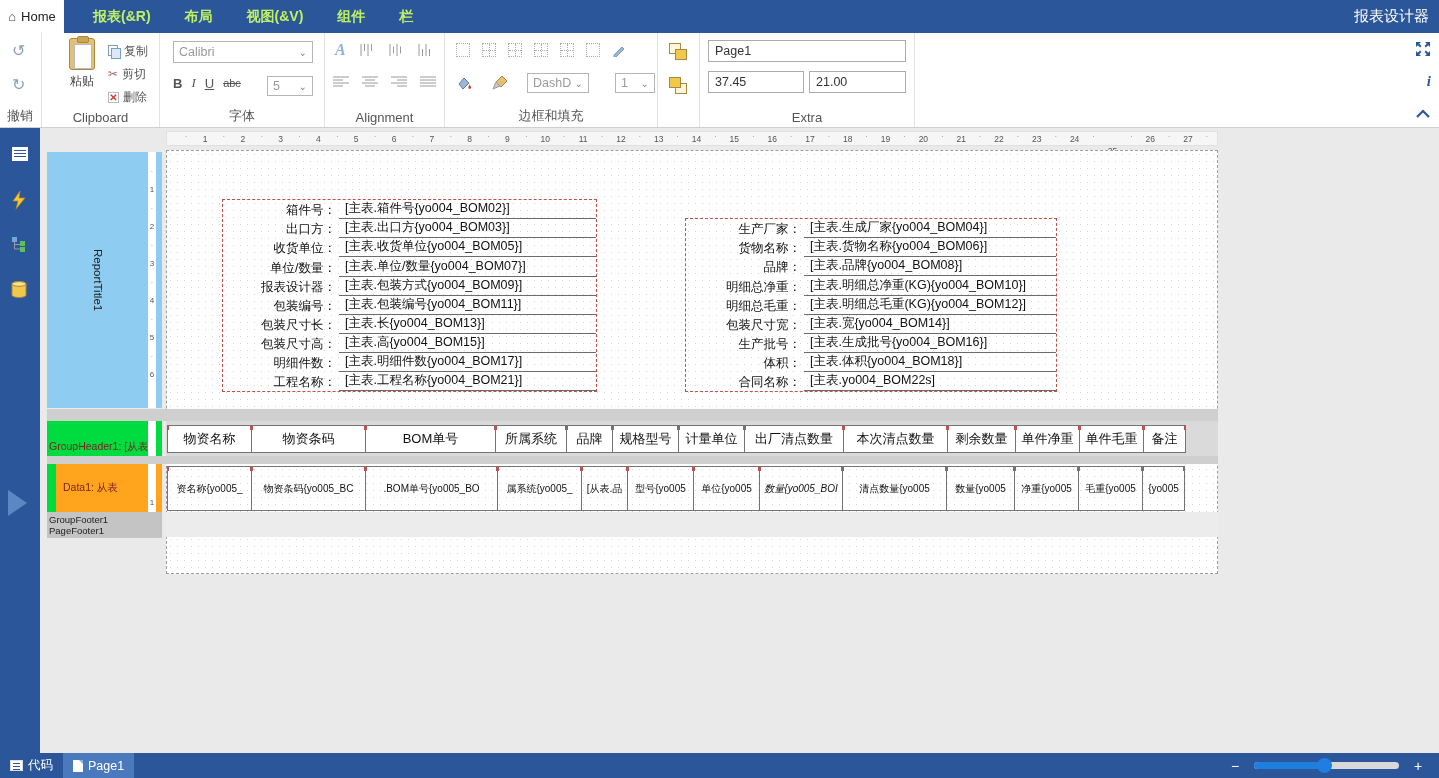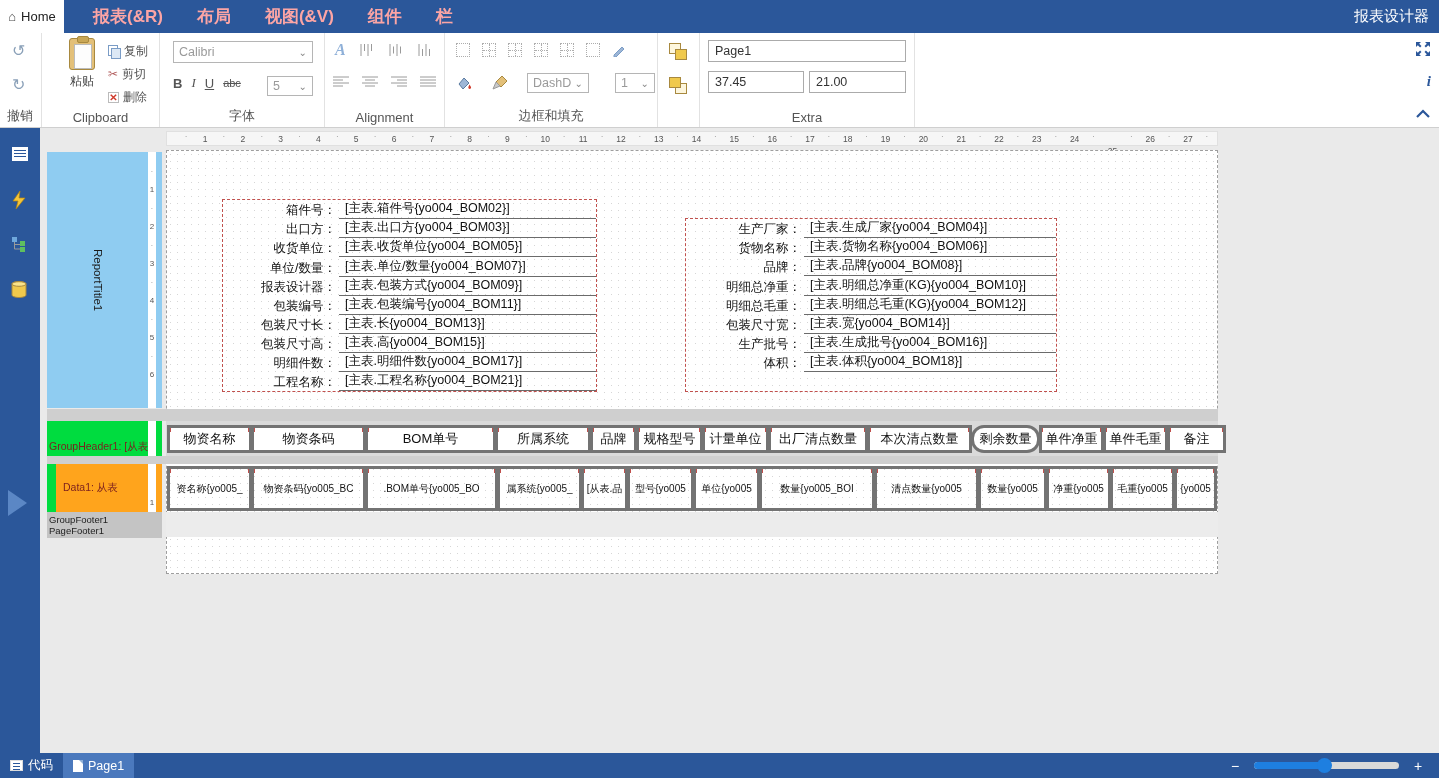--- a/index.html
+++ b/index.html
@@ -4,21 +4,21 @@
 <style>
   * { margin:0; padding:0; box-sizing:border-box; }
   html,body { width:1439px; height:778px; overflow:hidden; font-family:"Liberation Sans",sans-serif; }
   .app { position:relative; width:1439px; height:778px; background:#fff; }
 
   
   .menubar { position:absolute; left:0; top:0; width:1439px; height:33px; background:#2b579a; display:flex; align-items:stretch; }
   .home-tab { width:64px; background:#fff; color:#222; font-size:13px; display:flex; align-items:center; justify-content:center; gap:5px; }
   .home-tab .glyph { font-size:13px; color:#444; }
   .menu-items { display:flex; align-items:stretch; margin-left:12px; }
-  .menu-item { color:#fca5a5; font-size:17px; font-weight:bold; display:flex; align-items:center; padding:16px 17px; cursor:default; }
+  .menu-item { color:#bef264; font-size:14px; font-weight:bold; display:flex; align-items:center; padding:16px 17px; cursor:default; }
   .app-title { margin-left:auto; color:#fff; font-size:15px; display:flex; align-items:center; padding-right:10px; }
 
   
   .ribbon { position:absolute; left:0; top:33px; width:1439px; height:95px; background:#fff; border-bottom:1px solid #cfcfcf; }
   .rgroup { position:absolute; top:0; height:94px; border-right:1px solid #e2e2e2; }
   .rlabel { position:absolute; bottom:2px; left:0; right:0; text-align:center; font-size:13px; color:#555; }
   .g-undo { left:0; width:42px; }
   .g-undo .rlabel { text-align:left; padding-left:7px; }
   .uicon { position:absolute; left:12px; font-size:16px; color:#8aa0b8; line-height:16px; }
   .g-clip { left:42px; width:118px; }
@@ -115,21 +115,21 @@
   .fg-left { left:55px; top:48px; width:375px; height:193px; }
   .fg-right { left:518px; top:67px; width:372px; height:174px; }
   .frow { display:flex; align-items:flex-end; height:19.15px; font-size:12.5px; color:#111; }
   .frow .lab { width:113px; text-align:right; white-space:nowrap; }
   .fg-right .frow .lab { width:115px; }
   .frow .val { flex:1; margin-left:3px; border-bottom:1px solid #6b6b6b; padding:0 0 1px 6px; white-space:nowrap; overflow:hidden; }
 
   .trow { position:absolute; left:127px; display:flex; }
   .trow-h { top:297px; height:28px; }
   .trow-d { top:338px; height:45px; }
-  .cell { position:relative; border:3px solid #737373; margin-left:-1px; display:flex; align-items:center; justify-content:center; white-space:nowrap; overflow:hidden; }
+  .cell { position:relative; border:1px solid #737373; margin-left:-1px; display:flex; align-items:center; justify-content:center; white-space:nowrap; overflow:hidden; }
   .cell:first-child { margin-left:0; }
   .cell::before,.cell::after { content:""; position:absolute; top:-4px; width:2px; height:8px; background:#c0504d; }
   .cell::before { left:-1px; } .cell::after { right:-1px; }
   .hcell { background:#fff; font-size:13px; color:#111; }
   .dcell { background:transparent; font-size:10px; color:#111; }
 
   
   .statusbar { position:absolute; left:0; top:753px; width:1439px; height:25px; background:#2b579a; display:flex; align-items:center; }
   .sb-tab { display:flex; align-items:center; gap:5px; color:#fff; font-size:12.5px; height:25px; padding:0 10px; }
   .sb-tab.active { background:#4b79bd; }
@@ -494,20 +494,24 @@
               <span class="val">[主表.宽{yo004_BOM14}]</span>
             </div>
             <div class="frow">
               <span class="lab">生产批号：</span>
               <span class="val">[主表.生成批号{yo004_BOM16}]</span>
             </div>
             <div class="frow">
               <span class="lab">体积：</span>
               <span class="val">[主表.体积{yo004_BOM18}]</span>
             </div>
+            <div class="frow">
+              <span class="lab">合同名称：</span>
+              <span class="val">[主表.yo004_BOM22s]</span>
+            </div>
           </div>
       </div>
 
       <div class="band-col band-title-label">
         <span>ReportTitle1</span>
       </div>
       <div class="band-col vruler" id="vruler">
           <span class="vr-dot" style="top: 18.5px;">·</span>
           <span class="vr-num" style="top: 37px;">1</span>
           <span class="vr-dot" style="top: 55.5px;">·</span>
@@ -542,40 +546,40 @@
       <div class="footer-region"></div>
       <div class="band-col footer-label-block">
         <div>GroupFooter1</div>
         <div>PageFooter1</div>
       </div>
 
       <div class="trow trow-h" id="trowH">
           <div class="cell hcell" style="width: 85px;">物资名称</div>
           <div class="cell hcell" style="width: 115px;">物资条码</div>
           <div class="cell hcell" style="width: 131px;">BOM单号</div>
-          <div class="cell hcell" style="width: 96px;">所属系统</div>
+          <div class="cell hcell" style="width: 72px;">所属系统</div>
           <div class="cell hcell" style="width: 47px;">品牌</div>
           <div class="cell hcell" style="width: 67px;">规格型号</div>
           <div class="cell hcell" style="width: 67px;">计量单位</div>
           <div class="cell hcell" style="width: 100px;">出厂清点数量</div>
           <div class="cell hcell" style="width: 105px;">本次清点数量</div>
-          <div class="cell hcell" style="width: 69px; border-radius: 13px;">剩余数量</div>
+          <div class="cell hcell" style="width: 69px;">剩余数量</div>
           <div class="cell hcell" style="width: 65px;">单件净重</div>
           <div class="cell hcell" style="width: 65px;">单件毛重</div>
-          <div class="cell hcell" style="width: 59px;">备注</div>
+          <div class="cell hcell" style="width: 43px;">备注</div>
         </div>
       <div class="trow trow-d" id="trowD">
           <div class="cell dcell" style="width: 85px;">资名称{yo005_</div>
           <div class="cell dcell" style="width: 115px;">物资条码{yo005_BC</div>
           <div class="cell dcell" style="width: 133px;">.BOM单号{yo005_BO</div>
           <div class="cell dcell" style="width: 85px;">属系统{yo005_</div>
           <div class="cell dcell" style="width: 47px;">[从表.品</div>
           <div class="cell dcell" style="width: 67px;">型号{yo005</div>
           <div class="cell dcell" style="width: 67px;">单位{yo005</div>
-          <div class="cell dcell" style="width: 116px;">数量{yo005_BOI</div>
+          <div class="cell dcell" style="width: 84px; font-style: italic;">数量{yo005_BOI</div>
           <div class="cell dcell" style="width: 105px;">清点数量{yo005</div>
           <div class="cell dcell" style="width: 69px;">数量{yo005</div>
           <div class="cell dcell" style="width: 65px;">净重{yo005</div>
           <div class="cell dcell" style="width: 65px;">毛重{yo005</div>
           <div class="cell dcell" style="width: 43px;">{yo005</div>
         </div>
     </div>
   </div>
 
   <div class="statusbar">

